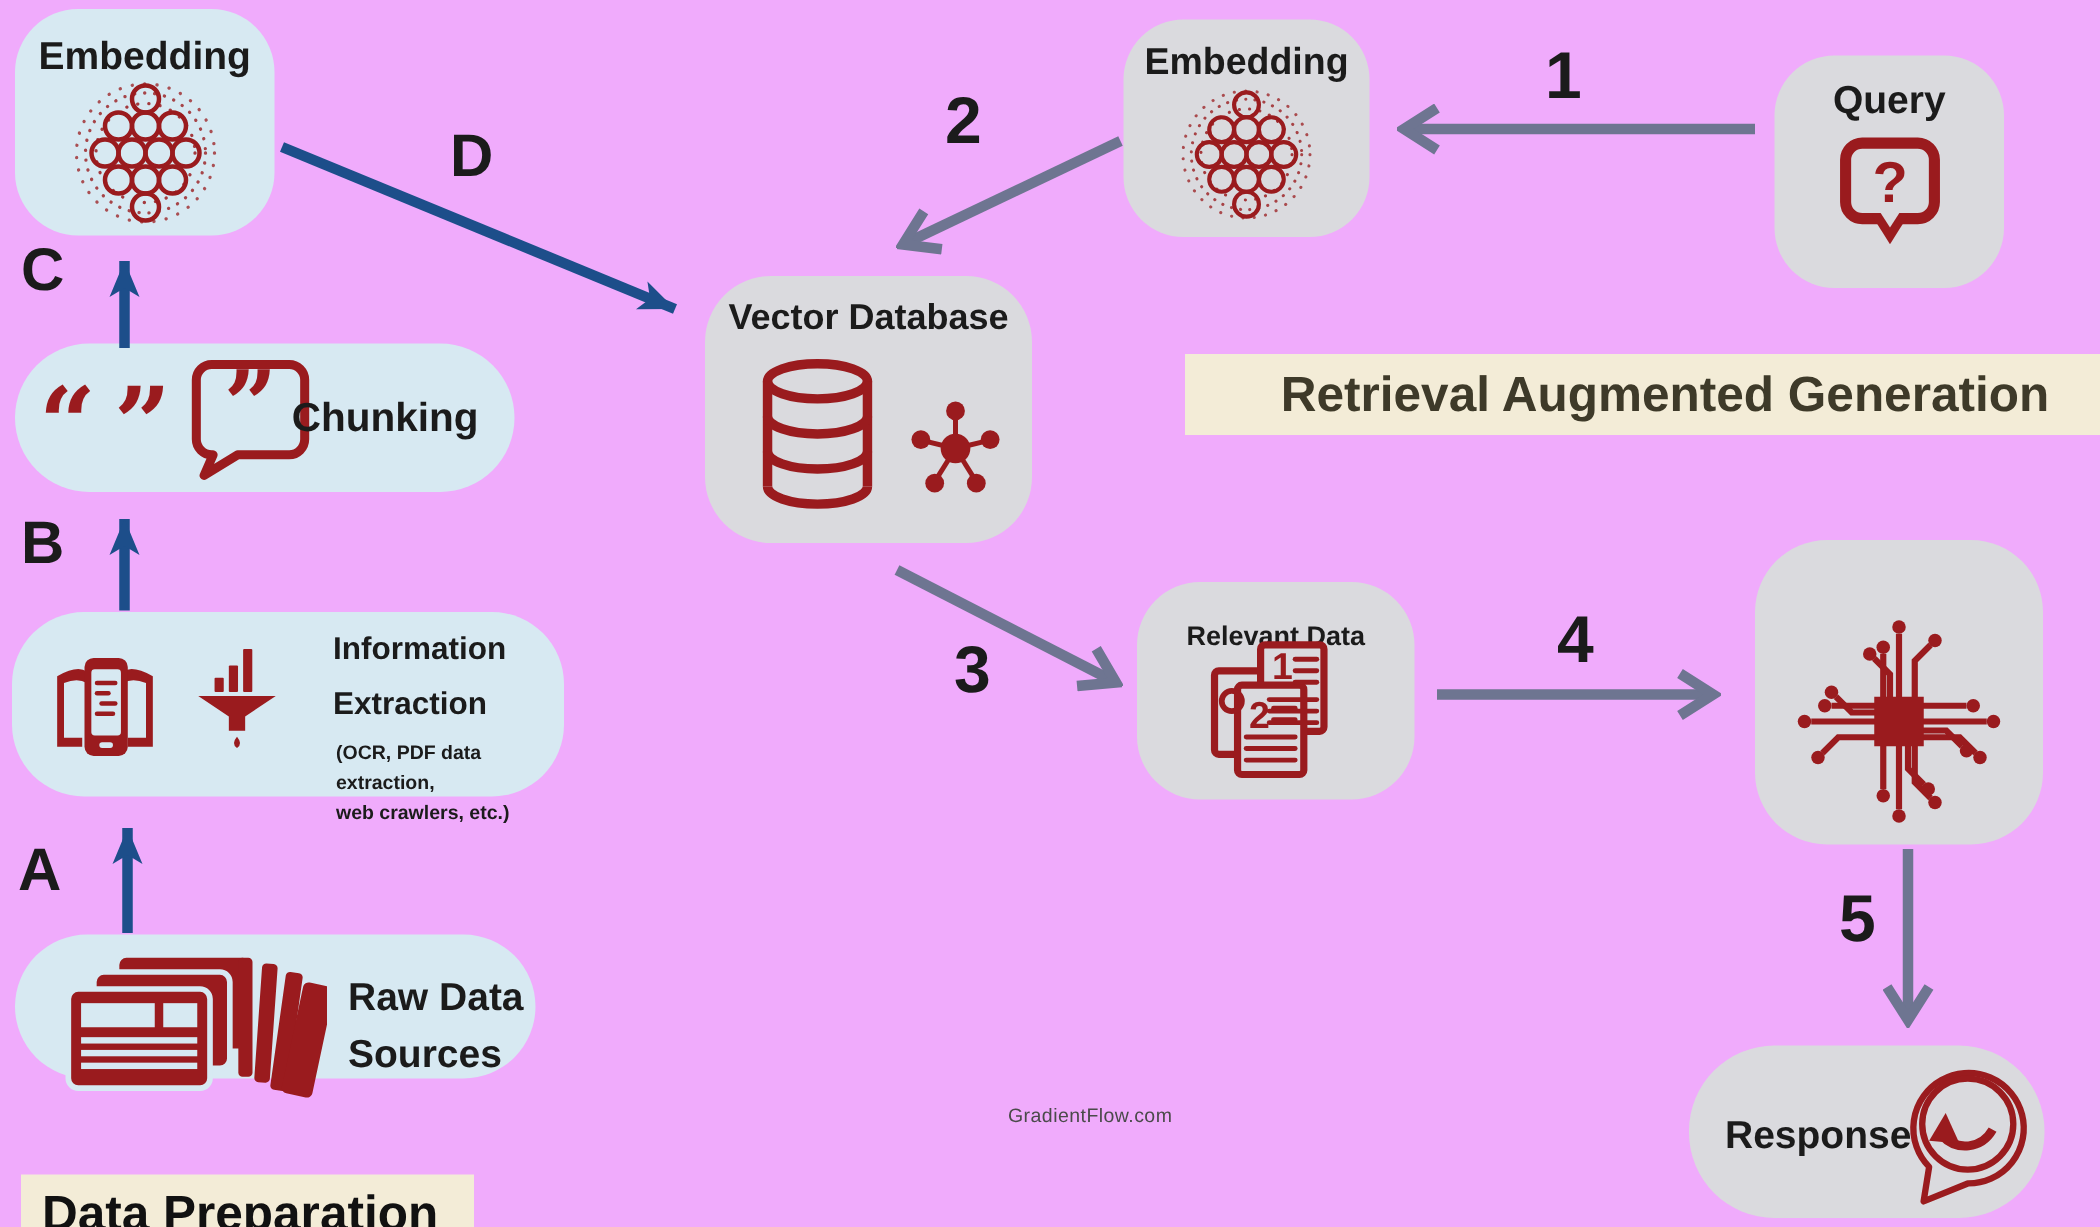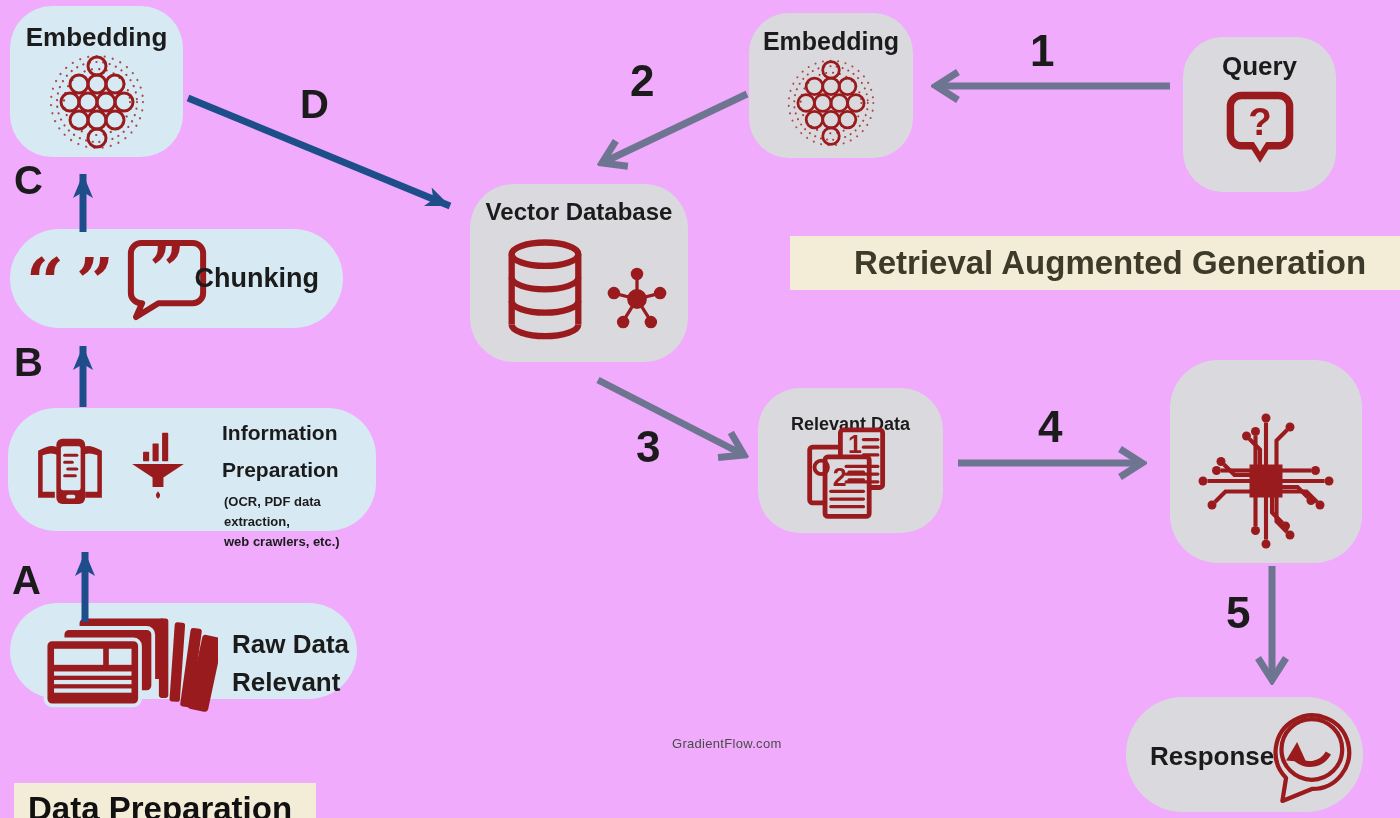--- a/index.html
+++ b/index.html
@@ -83,50 +83,50 @@
       <g fill="#9a1b1e">
         <rect x="28" y="38" width="9" height="14" rx="1"></rect>
         <rect x="42" y="26" width="9" height="26" rx="1"></rect>
         <rect x="56" y="10" width="9" height="42" rx="1"></rect>
         <polygon points="12,56 88,56 58,76 58,90 42,90 42,76"></polygon>
         <path d="M50,96 q6,7 0,11 q-6,-4 0,-11 z"></path>
       </g>
     </svg>
     <div class="abs" style="left:214px;top:6px;font-weight:bold;font-size:21px;line-height:37px;">
       <div>Information</div>
-      <div>Preparation</div>
+      <div>Extraction</div>
     </div>
     <div class="abs" style="left:216px;top:84px;font-weight:bold;font-size:13px;line-height:20px;">
       <div>(OCR, PDF data extraction,</div>
       <div>web crawlers, etc.)</div>
     </div>
   </div>
 
-  <div class="box blue" style="left:10px;top:603px;width:347px;height:96px;border-radius:55px;">
+  <div class="box blue" style="left:10px;top:623px;width:347px;height:96px;border-radius:55px;">
     <svg class="abs" style="left:18px;top:8px" width="190" height="102" viewBox="0 0 200 108">
       <g>
         <rect x="52" y="6" width="96" height="68" rx="7" fill="#9a1b1e" stroke="#d7e9f2" stroke-width="4"></rect>
         <rect x="36" y="18" width="96" height="68" rx="7" fill="#9a1b1e" stroke="#d7e9f2" stroke-width="4"></rect>
         <rect x="18" y="30" width="100" height="70" rx="7" fill="#9a1b1e" stroke="#d7e9f2" stroke-width="4"></rect>
         <rect x="27" y="40" width="52" height="17" fill="#d7e9f2"></rect>
         <rect x="85" y="40" width="24" height="17" fill="#d7e9f2"></rect>
         <rect x="27" y="64" width="82" height="4.5" fill="#d7e9f2"></rect>
         <rect x="27" y="73" width="82" height="4.5" fill="#d7e9f2"></rect>
         <rect x="27" y="82" width="82" height="4.5" fill="#d7e9f2"></rect>
       </g>
       <g>
         <rect x="138" y="8" width="10" height="84" rx="3" fill="#9a1b1e"></rect>
         <rect x="152" y="12" width="11" height="84" rx="3" fill="#9a1b1e" transform="rotate(4 157 54)"></rect>
         <rect x="166" y="18" width="12" height="84" rx="3" fill="#9a1b1e" transform="rotate(8 172 60)"></rect>
         <rect x="176" y="26" width="22" height="80" rx="4" fill="#9a1b1e" transform="rotate(12 187 66)"></rect>
       </g>
     </svg>
     <div class="abs" style="left:222px;top:22px;font-weight:bold;font-size:26px;line-height:38px;">
       <div>Raw Data</div>
-      <div>Relevant</div>
+      <div>Sources</div>
     </div>
   </div>
 
   <div class="beige" style="left:14px;top:783px;width:302px;height:52px;">
     <div style="font-weight:bold;font-size:33px;line-height:52px;padding-left:14px;color:#111;">Data Preparation</div>
   </div>
 
   <div class="box gray" style="left:470px;top:184px;width:218px;height:178px;border-radius:44px;">
     <div class="node-title" style="top:14px;font-size:24px;">Vector Database</div>
     <svg class="abs" style="left:30px;top:52px" width="90" height="112" viewBox="0 0 100 124">

